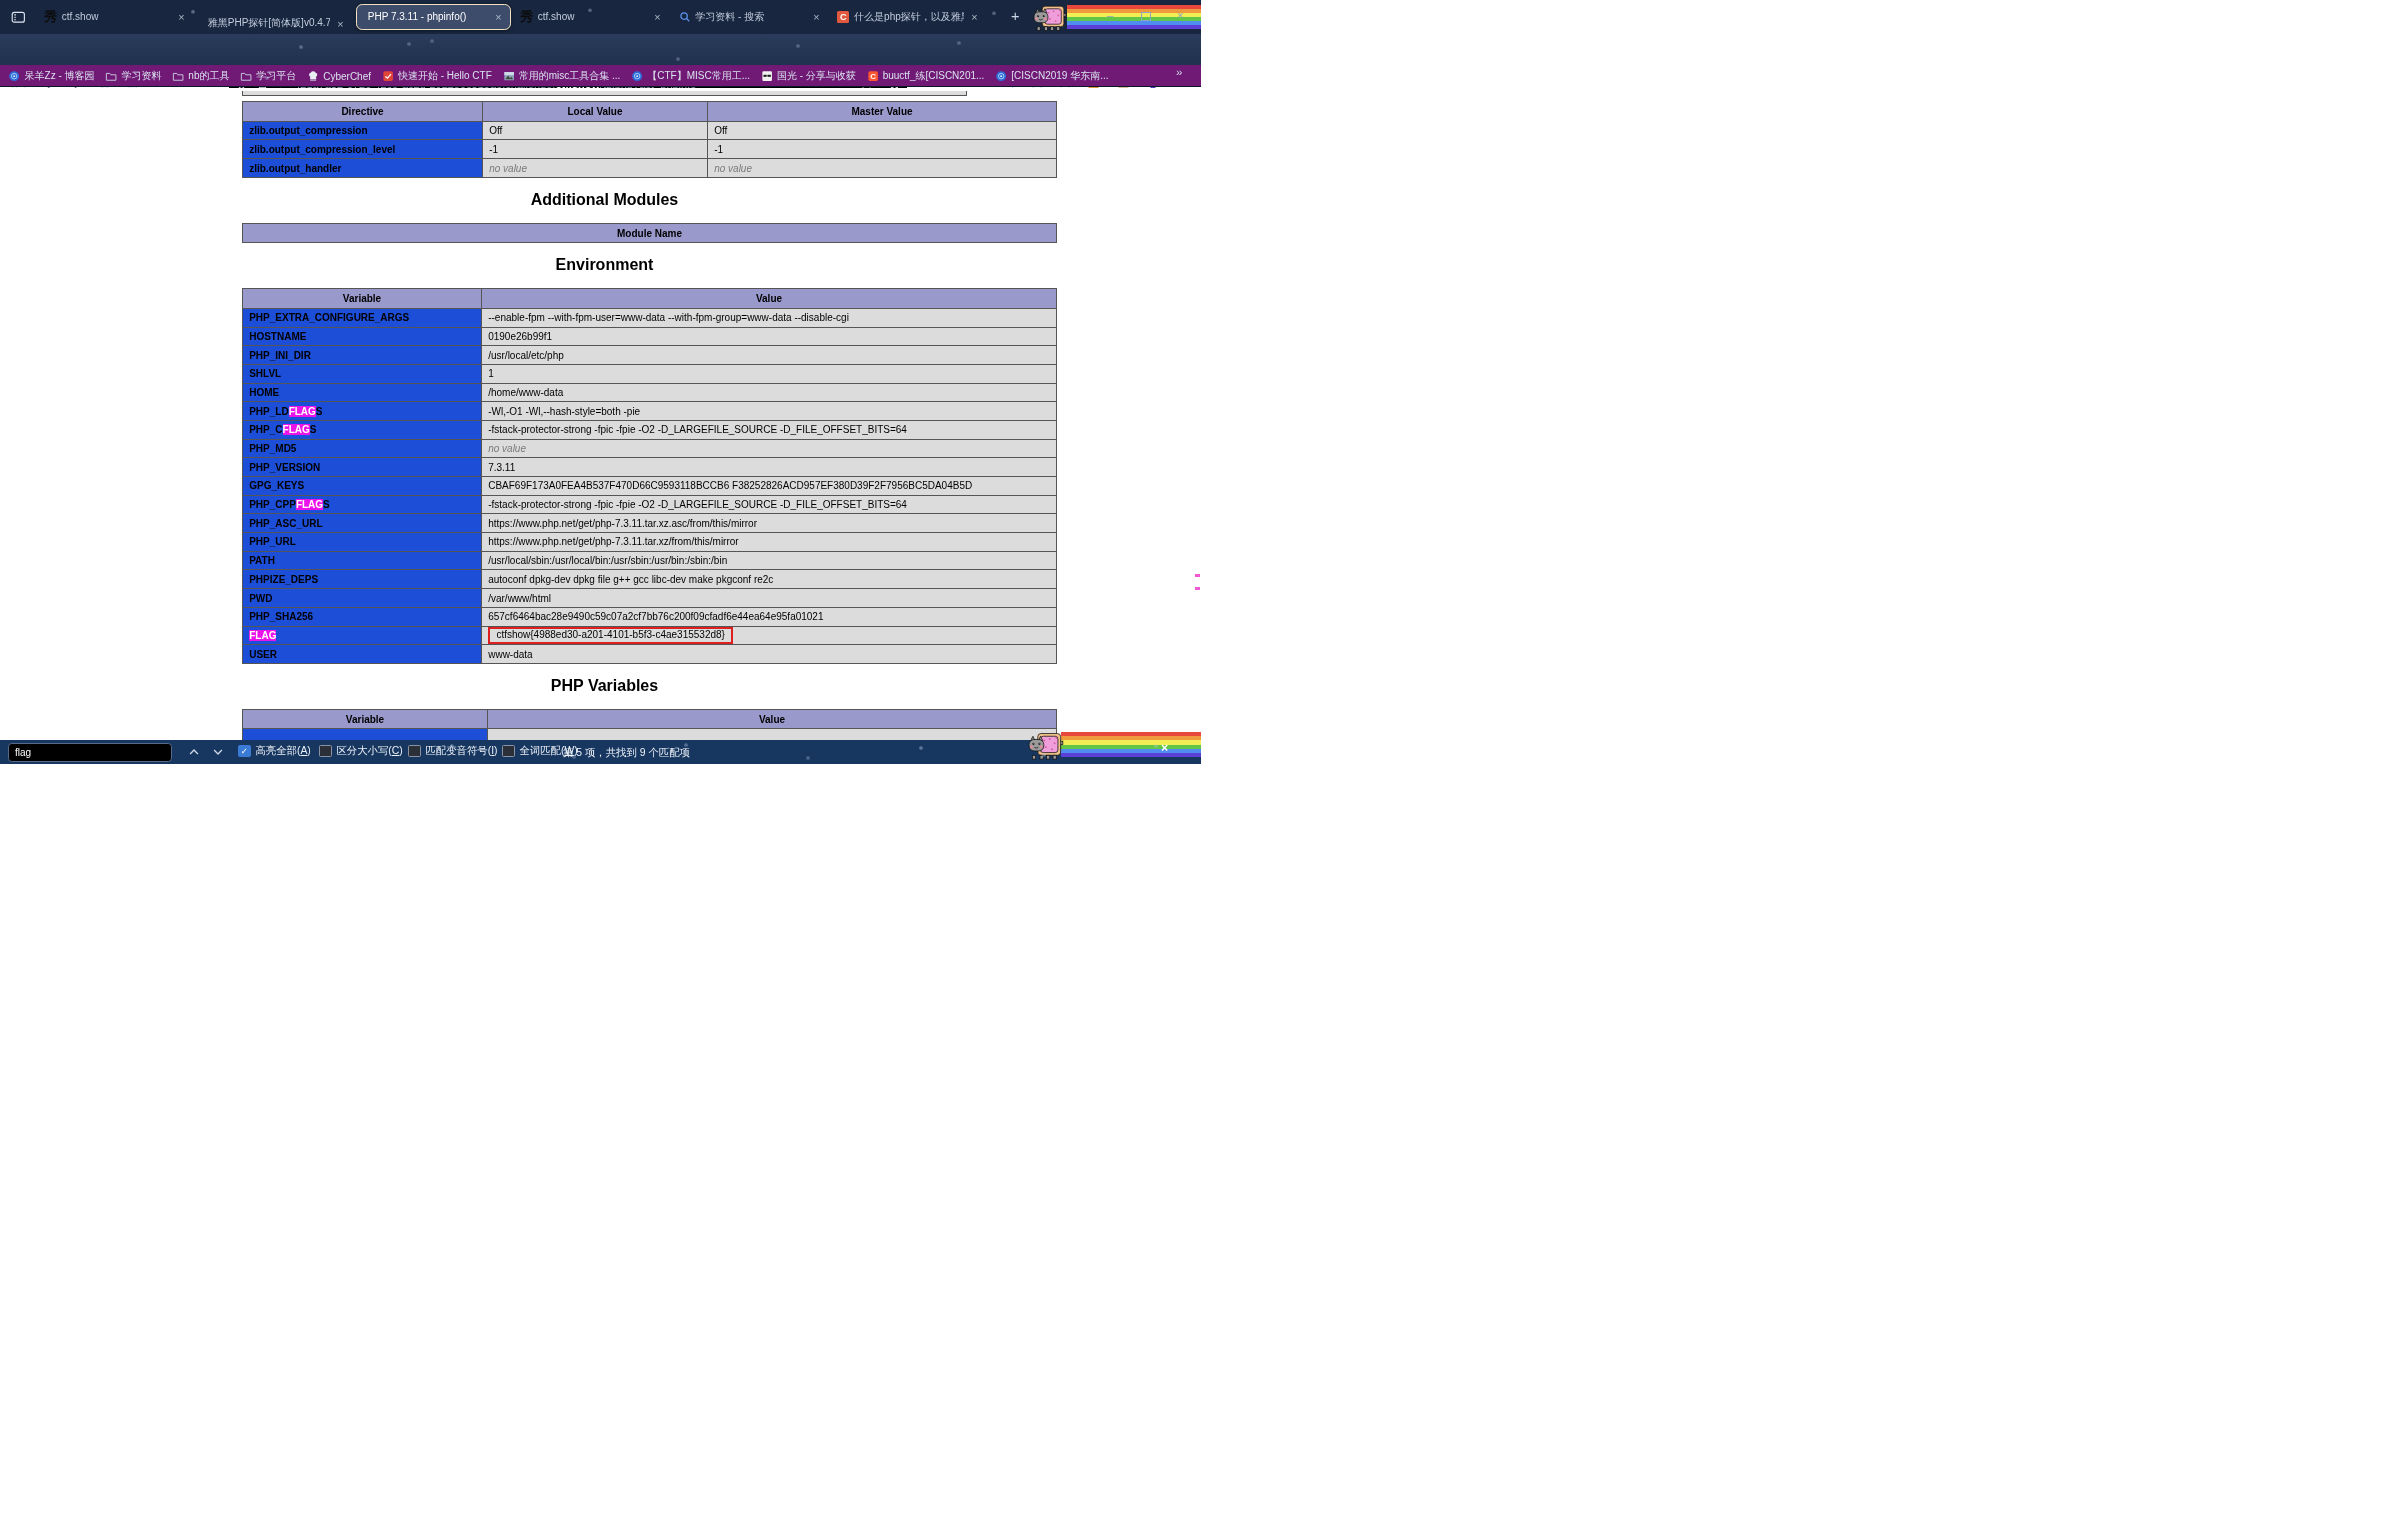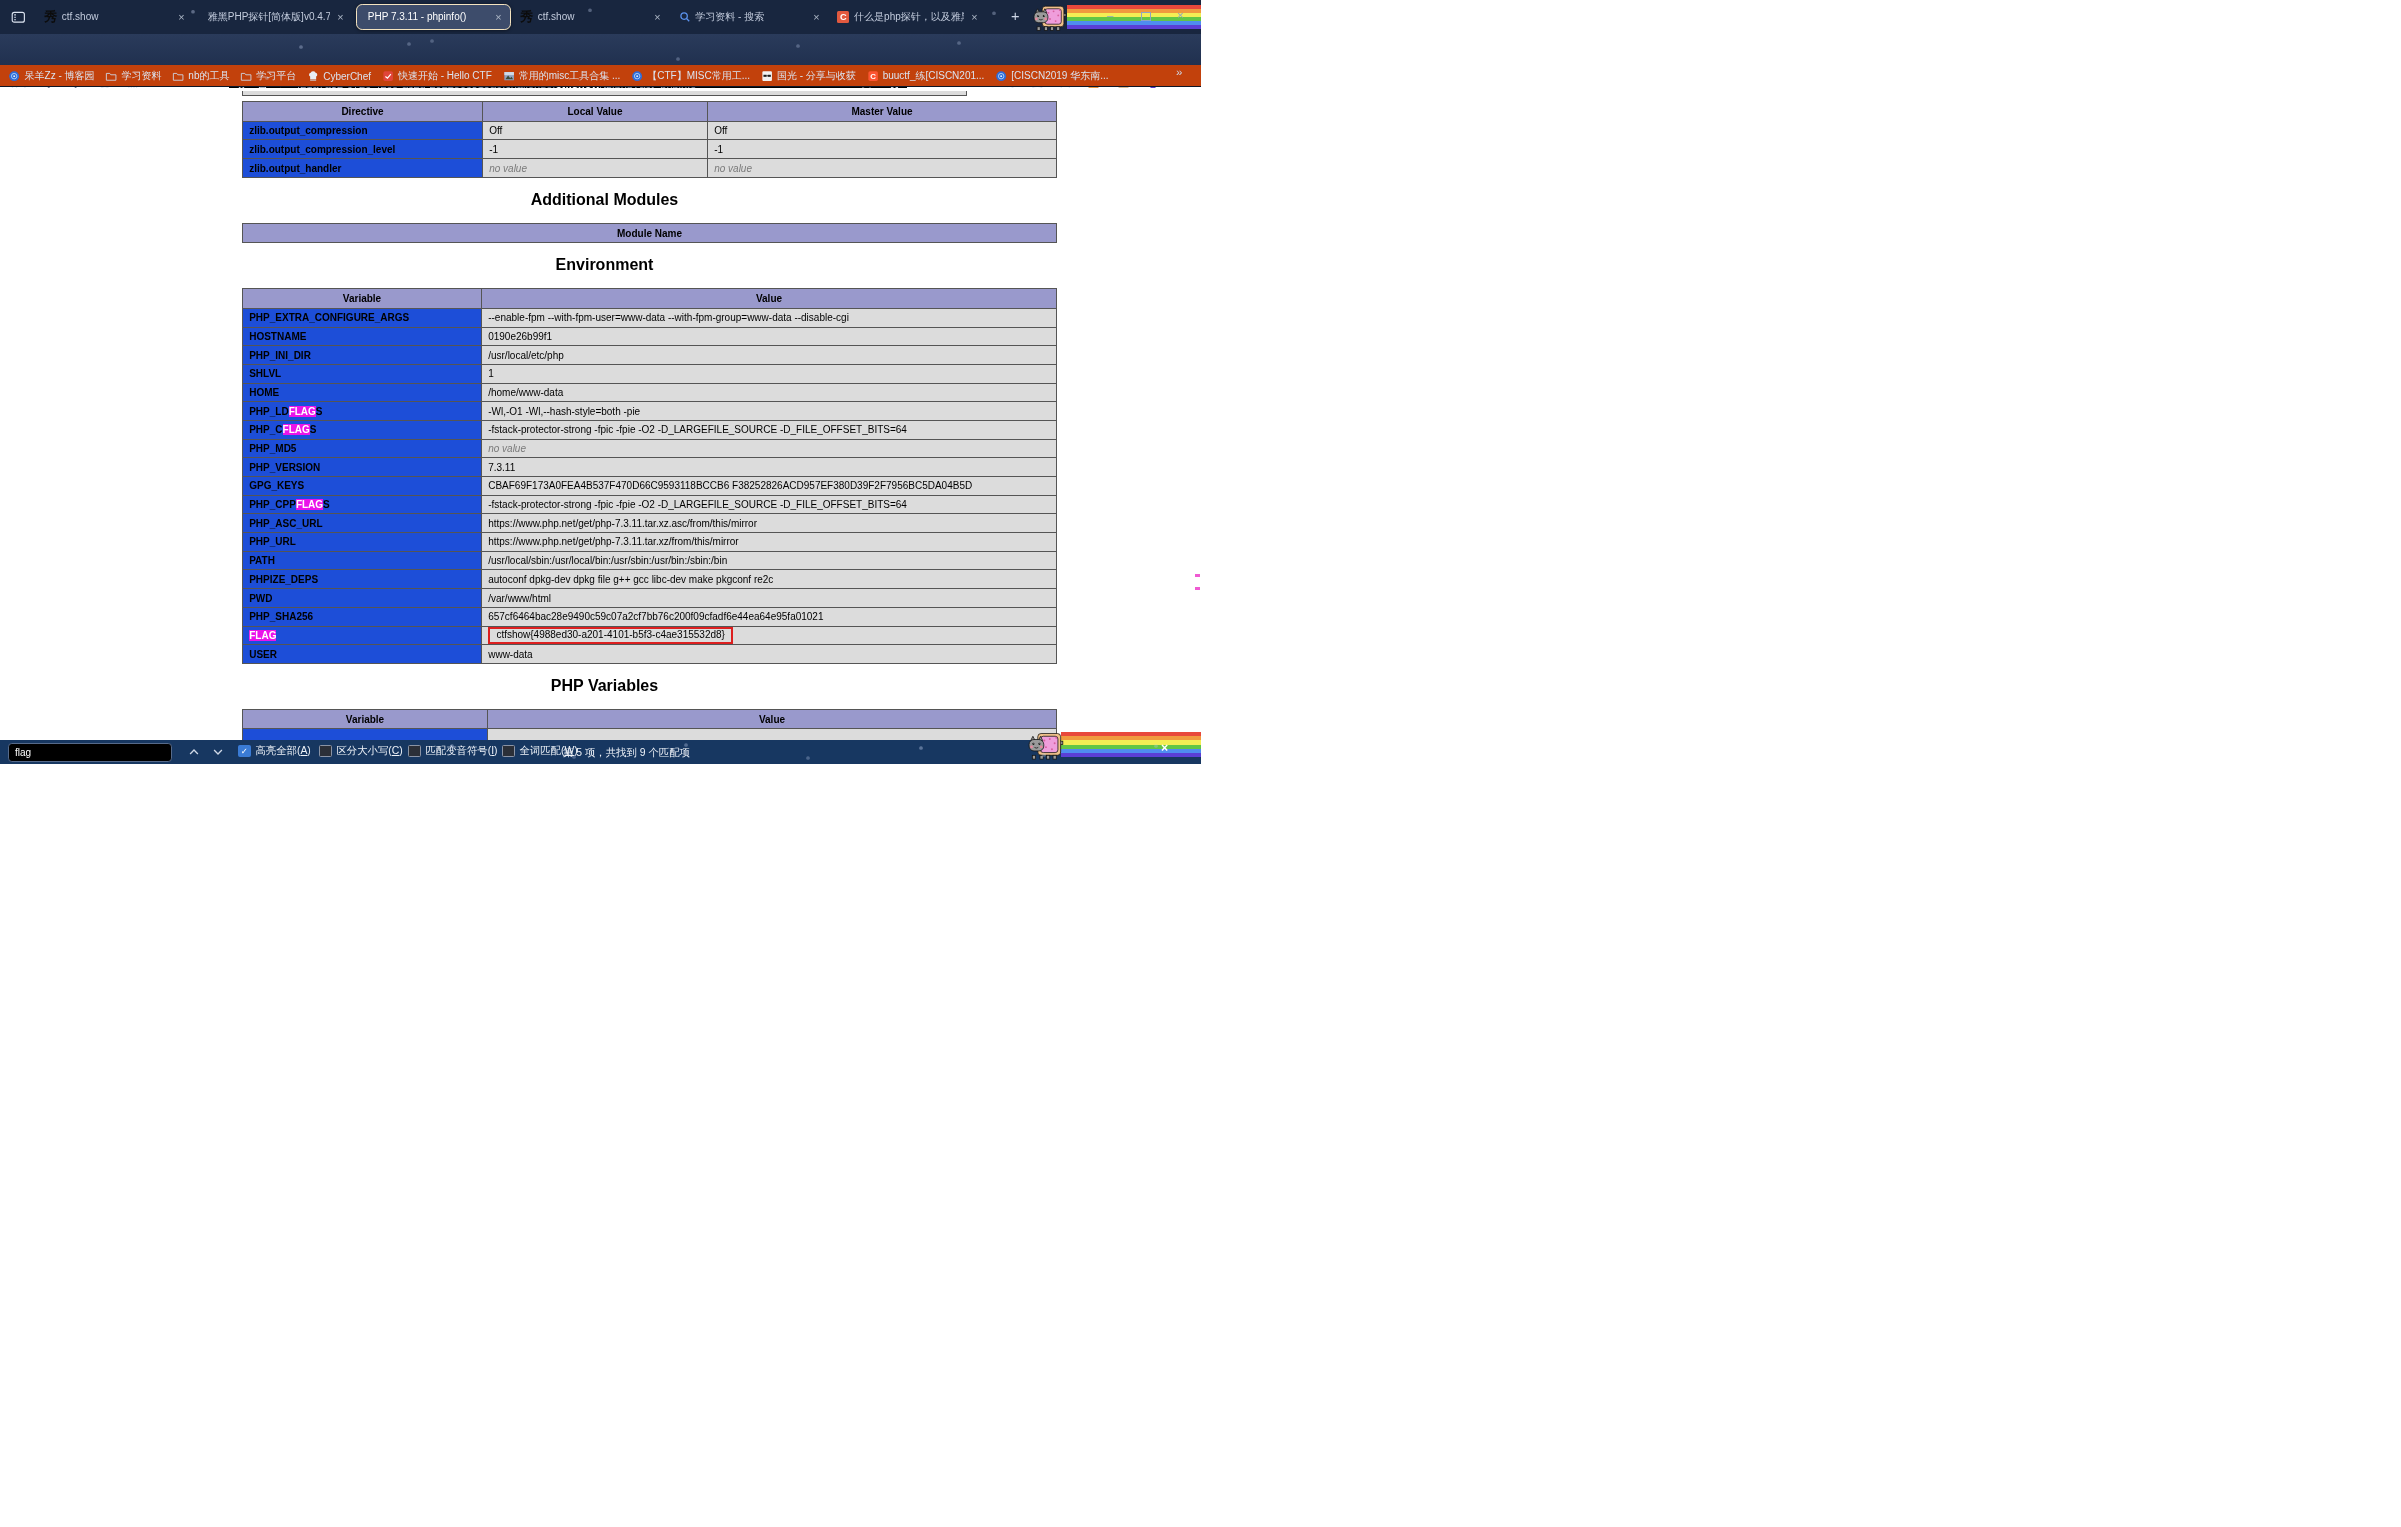--- a/index.html
+++ b/index.html
@@ -2,21 +2,21 @@
 <html style="font-size:12.3px"><head>
 <meta charset="utf-8">
 <style>
   html,body{margin:0;padding:0;background:#fff;}
   #canvas{position:relative;width:1201px;height:764px;overflow:hidden;
           font-family:"Liberation Sans",sans-serif;background:#fff;}
   .abs{position:absolute;}
   
   #tabbar{left:0;top:0;width:1201px;height:34px;background:#18263f;}
   #navbar{left:0;top:34px;width:1201px;height:32px;background:linear-gradient(#2a3b5b,#20304f);}
-  #bookbar{left:0;top:65px;width:1201px;height:22px;background:#c2410c;border-bottom:0.8px solid #0d1626;box-sizing:border-box;}
+  #bookbar{left:0;top:65px;width:1201px;height:22px;background:#701a75;border-bottom:0.8px solid #0d1626;box-sizing:border-box;}
   #findbar{left:0;top:740px;width:1201px;height:24px;background:#173761;}
   .ic{display:inline-block;vertical-align:middle;}
   
   .tab{position:absolute;top:3.8px;height:26px;width:155px;border-radius:6.2px;display:flex;align-items:center;
        color:#c3ccdd;font-size:10px;box-sizing:border-box;padding:0 6.2px;}
   .tab.active{background:#3d4c6b;border:1.5px solid #f3e3c0;color:#fff;box-shadow:0 0.8px 3.1px rgba(0,0,0,.4);}
   .tab .title{flex:1;white-space:nowrap;overflow:hidden;margin:0 4.6px;}
   .tclose{color:#aeb8c8;font-size:10.8px;padding:0 2.3px;}
   .fav-ink{font-family:"Liberation Serif",serif;font-size:13px;color:#0c0c0c;font-weight:bold;}
   .fav-csdn{width:12.3px;height:12.3px;background:#e1593f;color:#fff;font-weight:bold;font-size:9.2px;
@@ -217,21 +217,21 @@
   <div id="tabbar" class="abs">
     <svg class="ic abs navic" style="left:10.8px;top:10px;width:14.6px;height:14.6px" viewBox="0 0 19 19" width="14.6" height="14.6">
         <use href="#i-view"></use>
       </svg>
     <div id="tabs">
         <div class="tab" style="left: 38px;">
           <span class="fav-ink">秀</span>
           <span class="title">ctf.show</span>
           <span class="tclose">×</span>
         </div>
-        <div class="tab" style="left: 197px;">
+        <div class="tab" style="left: 197px; align-items: flex-end;">
           <span class="title">雅黑PHP探针[简体版]v0.4.7</span>
           <span class="tclose">×</span>
         </div>
         <div class="tab active" style="left: 356px;">
           <span class="title">PHP 7.3.11 - phpinfo()</span>
           <span class="tclose">×</span>
         </div>
         <div class="tab" style="left: 514px;">
           <span class="fav-ink">秀</span>
           <span class="title">ctf.show</span>

